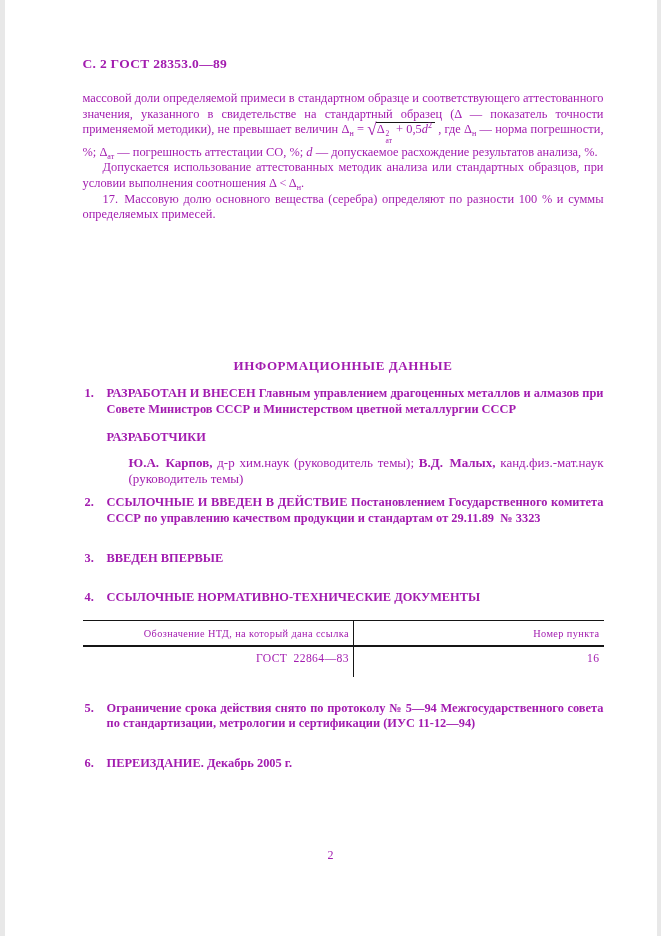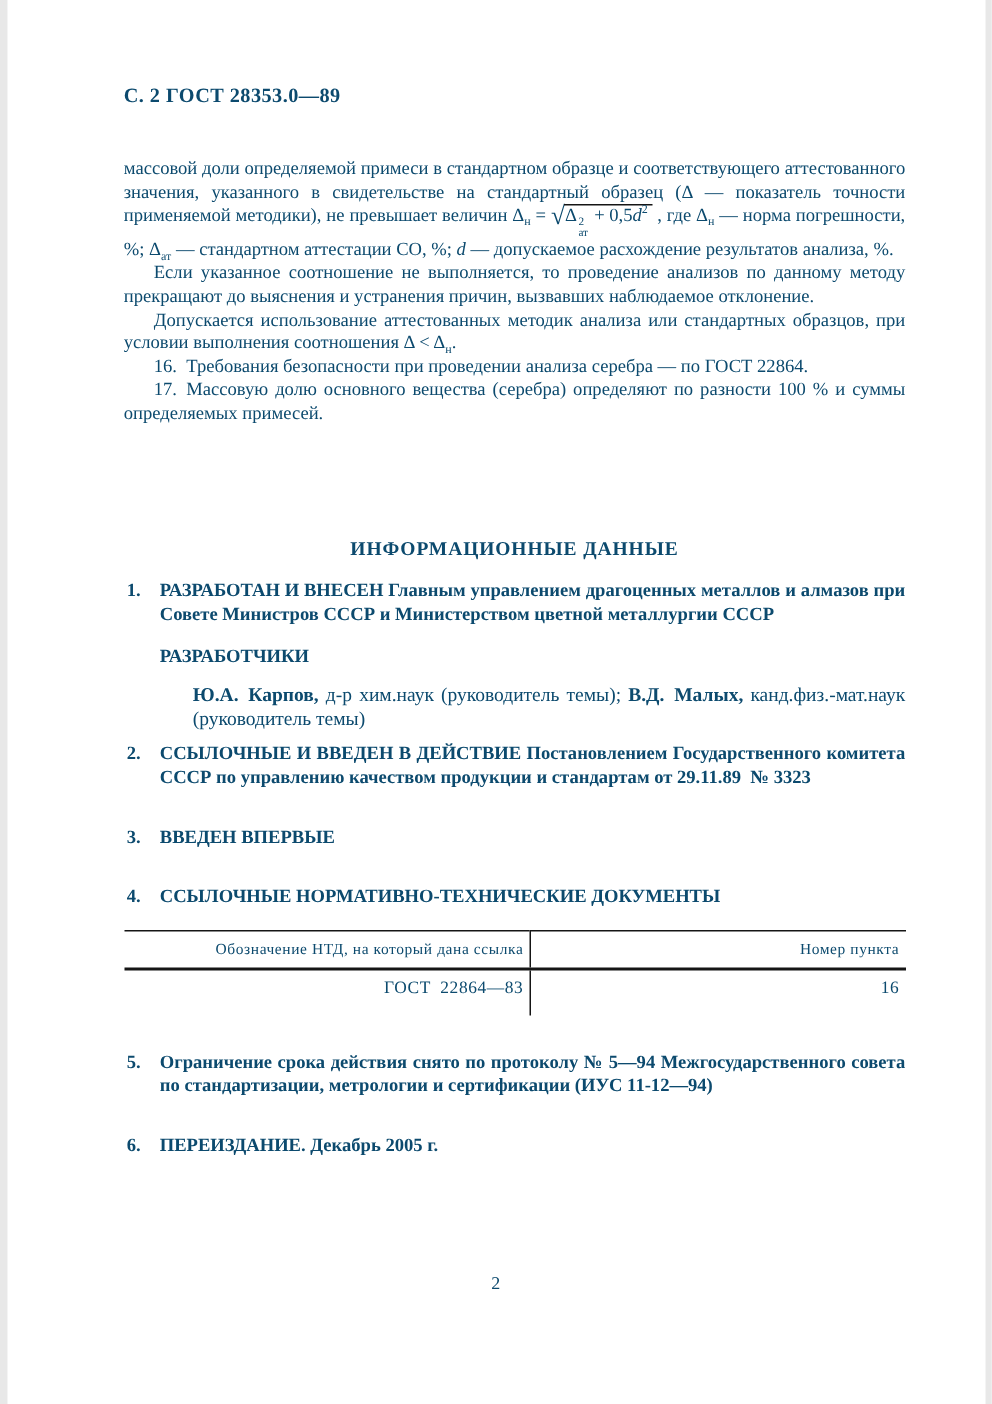--- a/index.html
+++ b/index.html
@@ -4,41 +4,41 @@
 <style>
   * { box-sizing: border-box; }
   html, body { margin: 0; padding: 0; background: #e8e8e8; }
   .page {
     position: relative;
     width: 652px;
     height: 936px;
     margin: 0 auto;
     background: #ffffff;
     font-family: "Liberation Serif", "DejaVu Serif", serif;
-    color: #0c4a6e;
+    color: #a21caf;
     overflow: hidden;
   }
   .text-block {
     position: absolute;
     left: 78px;
     top: 56px;
     width: 521px;
   }
   .doc-header {
     font-weight: bold;
     font-size: 13.5px;
     letter-spacing: 0.3px;
   }
   .para {
     font-size: 12.4px;
     line-height: 15.6px;
     text-align: justify;
     margin: 0;
   }
-  .para.first { margin-top: 33px; }
+  .para.first { margin-top: 19px; }
   .para.indent { text-indent: 20px; }
   
   .formula { white-space: nowrap; }
   sub { font-size: 8px; vertical-align: -3px; line-height: 0; }
   sup { font-size: 8px; vertical-align: 5px; line-height: 0; }
   .sqrt-sign { font-size: 17px; vertical-align: -2px; margin-right: -1px; }
   .radicand {
     display: inline-block;
     border-top: 1px solid #151515;
     padding: 0 3px 0 1px;
@@ -130,27 +130,25 @@
 <body>
 
 <div class="page">
 
   <div class="text-block">
     <div class="doc-header">С. 2 ГОСТ 28353.0—89</div>
 
     <p class="para first"><span>массовой доли определяемой примеси в стандартном образце и соответствующего аттестованного значения, указанного в свидетельстве на стандартный образец (Δ — показатель точности применяемой методики), не превышает величин </span><span class="formula"><span>Δ</span><sub>н</sub><span> = </span><span class="sqrt-sign">√</span><span class="radicand"><span>Δ</span><span class="stack">
               <span>2</span>
               <span>ат</span>
-            </span><span> + </span><span>0,5</span><span class="ital">d</span><sup>2</sup></span></span><span> , где </span><span>Δ</span><sub>н</sub><span> — норма погрешности, %; </span><span>Δ</span><sub>ат</sub><span> — стандартном аттестации СО, %; </span><span class="ital">d</span><span> — допускаемое расхождение результатов анализа, %.</span></p>
+            </span><span> + </span><span>0,5</span><span class="ital">d</span><sup>2</sup></span></span><span> , где </span><span>Δ</span><sub>н</sub><span> — норма погрешности, %; </span><span>Δ</span><sub>ат</sub><span> — погрешность аттестации СО, %; </span><span class="ital">d</span><span> — допускаемое расхождение результатов анализа, %.</span></p>
 
-    <p class="para indent">Если указанное соотношение не выполняется, то проведение анализов по данному методу прекращают до выяснения и устранения причин, вызвавших наблюдаемое отклонение.</p>
 
     <p class="para indent"><span>Допускается использование аттестованных методик анализа или стандартных образцов, при условии выполнения соотношения </span><span>Δ &lt; Δ</span><sub>н</sub><span>.</span></p>
 
-    <p class="para indent">16. Требования безопасности при проведении анализа серебра — по ГОСТ 22864.</p>
     <p class="para indent">17. Массовую долю основного вещества (серебра) определяют по разности 100 % и суммы определяемых примесей.</p>
   </div>
 
   <div class="info-block">
     <h2 class="info-title">ИНФОРМАЦИОННЫЕ ДАННЫЕ</h2>
 
     <div class="item item-1">
       <span class="num">1.</span><span>РАЗРАБОТАН И ВНЕСЕН </span><span>Главным управлением драгоценных металлов и алмазов при Совете Министров СССР и Министерством цветной металлургии СССР</span>
     </div>
 

